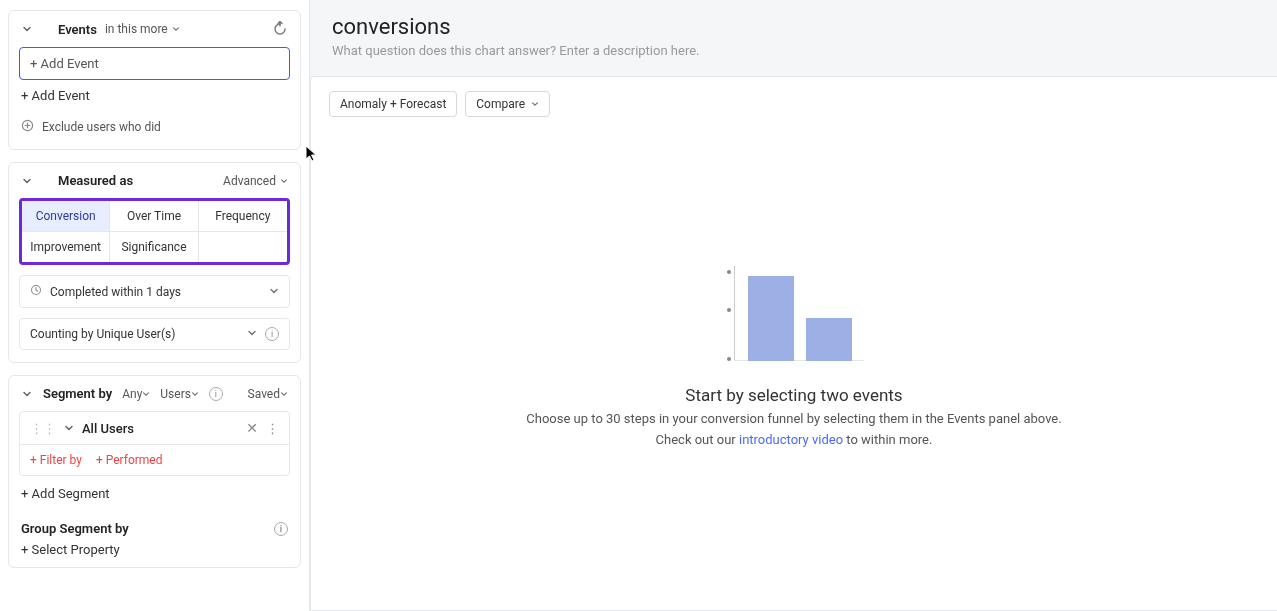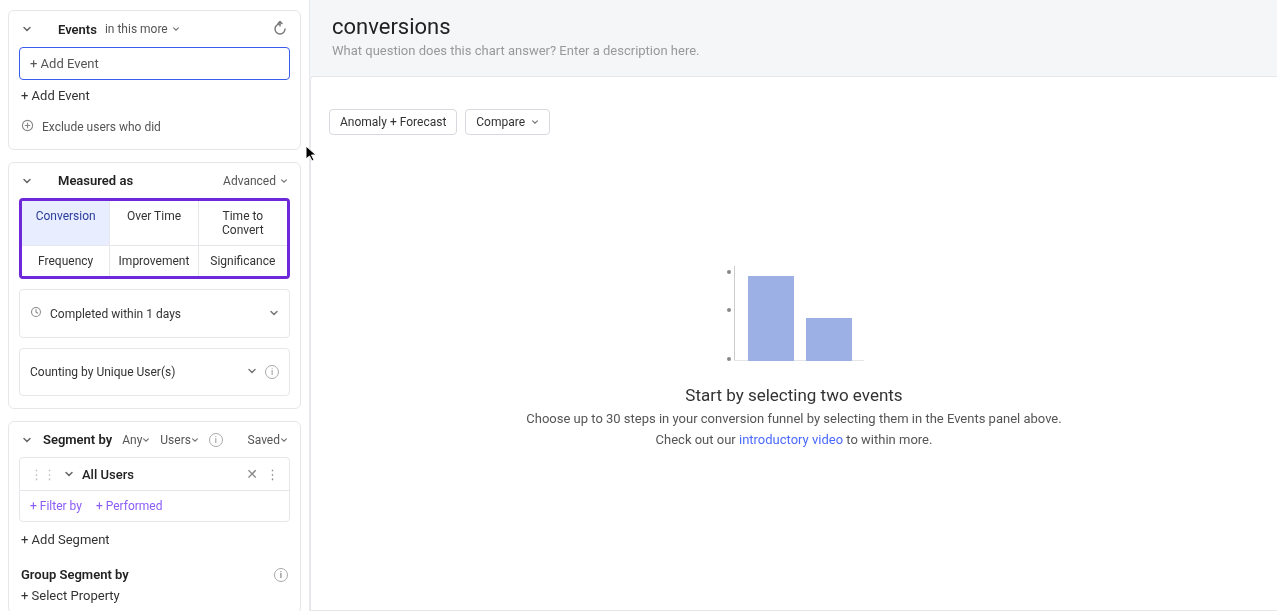--- a/index.html
+++ b/index.html
@@ -22,46 +22,46 @@
     .add-event-input::placeholder { color: #555; }
     .add-link { font-size: 13px; color: #333; padding: 8px 2px; cursor: pointer; }
     .exclude-row { display: flex; align-items: center; gap: 8px; font-size: 12px; color: #555; padding: 8px 2px 2px; }
 
     .tab-grid { display: grid; grid-template-columns: 1fr 1fr 1fr; border: 3px solid #6d28d9; border-radius: 4px; overflow: hidden; }
     .tab-grid .tab { padding: 8px 4px; text-align: center; font-size: 12px; color: #333; cursor: pointer; border-right: 1px solid #e6e7ea; border-bottom: 1px solid #e6e7ea; background: #fff; }
     .tab-grid .tab:nth-child(3n) { border-right: none; }
     .tab-grid .tab:nth-child(n+4) { border-bottom: none; }
     .tab-grid .tab.active { background: #e8edff; color: #2a3c9a; }
 
-    .select-row { display: flex; align-items: center; gap: 8px; border: 1px solid #e6e7ea; border-radius: 4px; padding: 16px 10px; margin-top: 10px; font-size: 12px; color: #333; cursor: pointer; }
+    .select-row { display: flex; align-items: center; gap: 8px; border: 1px solid #e6e7ea; border-radius: 4px; padding: 8px 10px; margin-top: 10px; font-size: 12px; color: #333; cursor: pointer; }
     .select-row .spacer { flex: 1; }
 
     .seg-head-row { display: flex; align-items: center; gap: 10px; padding: 10px 12px; }
     .seg-head-row .title { font-weight: 600; }
     .seg-head-row .spacer { flex: 1; }
     .chip-sel { display: inline-flex; align-items: center; gap: 0; font-size: 12px; color: #555; cursor: pointer; }
 
     .segment-item { border: 1px solid #e6e7ea; border-radius: 4px; margin: 0 10px; overflow: hidden; }
     .segment-top { display: flex; align-items: center; gap: 8px; padding: 8px 10px; font-size: 13px; }
     .segment-top .name { font-weight: 500; }
     .segment-top .spacer { flex: 1; }
-    .segment-bot { display: flex; gap: 14px; border-top: 1px solid #e6e7ea; padding: 8px 10px; font-size: 12px; color: #8b5cf6; align-items: flex-end; }
+    .segment-bot { display: flex; gap: 14px; border-top: 1px solid #e6e7ea; padding: 8px 10px; font-size: 12px; color: #ef4444; align-items: flex-end; }
     .drag-handle { color: #bbb; cursor: grab; }
     .close-x { color: #888; cursor: pointer; font-size: 14px; }
     .kebab { color: #888; cursor: pointer; }
 
     .plain-row { padding: 10px 12px; font-size: 13px; color: #333; cursor: pointer; }
     .group-title { font-weight: 600; padding: 10px 12px 2px; display: flex; align-items: center; }
     .group-title .spacer { flex: 1; }
 
     
     .main-head { padding: 14px 22px 8px; }
     .main-head h1 { font-size: 22px; font-weight: 400; }
     .main-head .desc { color: #999; font-size: 13px; margin-top: 4px; }
-    .chart-card { margin: 10px 0 0 0; background: #fff; border: 1px solid #e6e7ea; border-radius: 4px 0 0 0; flex: 1; padding: 32px 18px; display: flex; flex-direction: column; border-right: none; }
+    .chart-card { margin: 10px 0 0 0; background: #fff; border: 1px solid #e6e7ea; border-radius: 4px 0 0 0; flex: 1; padding: 14px 18px; display: flex; flex-direction: column; border-right: none; }
     .chart-toolbar { display: flex; gap: 8px; }
     .btn { border: 1px solid #d7d9de; background: #fff; border-radius: 4px; padding: 5px 10px; font-size: 12px; color: #333; cursor: pointer; display: inline-flex; align-items: center; gap: 6px; }
     .empty-area { flex: 1; display: flex; flex-direction: column; align-items: center; justify-content: center; gap: 6px; }
     .empty-area .headline { font-size: 17px; color: #333; }
     .empty-area .sub { font-size: 13px; color: #555; }
     .empty-area .sub a { color: #4a69ff; text-decoration: none; }
     .mini-chart { width: 140px; height: 95px; position: relative; margin-bottom: 18px; }
     .axis { position: absolute; left: 10px; top: 0; bottom: 0; width: 1px; background: #ccc; }
     .tick { position: absolute; left: 3px; width: 4px; height: 4px; background: #888; border-radius: 50%; }
     .baseline { position: absolute; left: 10px; right: 0; bottom: 0; height: 1px; background: #e3e5e9; }
@@ -128,21 +128,20 @@
           <span>Advanced</span>
           <svg width="8" height="8" viewBox="0 0 10 10" fill="none">
               <path d="M2 3.5 L5 6.5 L8 3.5" stroke="#777" stroke-width="1.5" stroke-linecap="round"></path>
             </svg>
         </span>
       </div>
       <div class="panel-body">
         <div class="tab-grid">
           <div class="tab active">Conversion</div>
           <div class="tab">Over Time</div>
-          <div class="tab">Time to Convert</div>
           <div class="tab">Frequency</div>
           <div class="tab">Improvement</div>
           <div class="tab">Significance</div>
         </div>
         <div class="select-row">
           <span>
             <svg width="12" height="12" viewBox="0 0 14 14" fill="none">
                 <circle cx="7" cy="7" r="5.2" stroke="#888" stroke-width="1.2"></circle>
                 <path d="M7 4 V7 L9 8.5" stroke="#888" stroke-width="1.2" stroke-linecap="round"></path>
               </svg>

